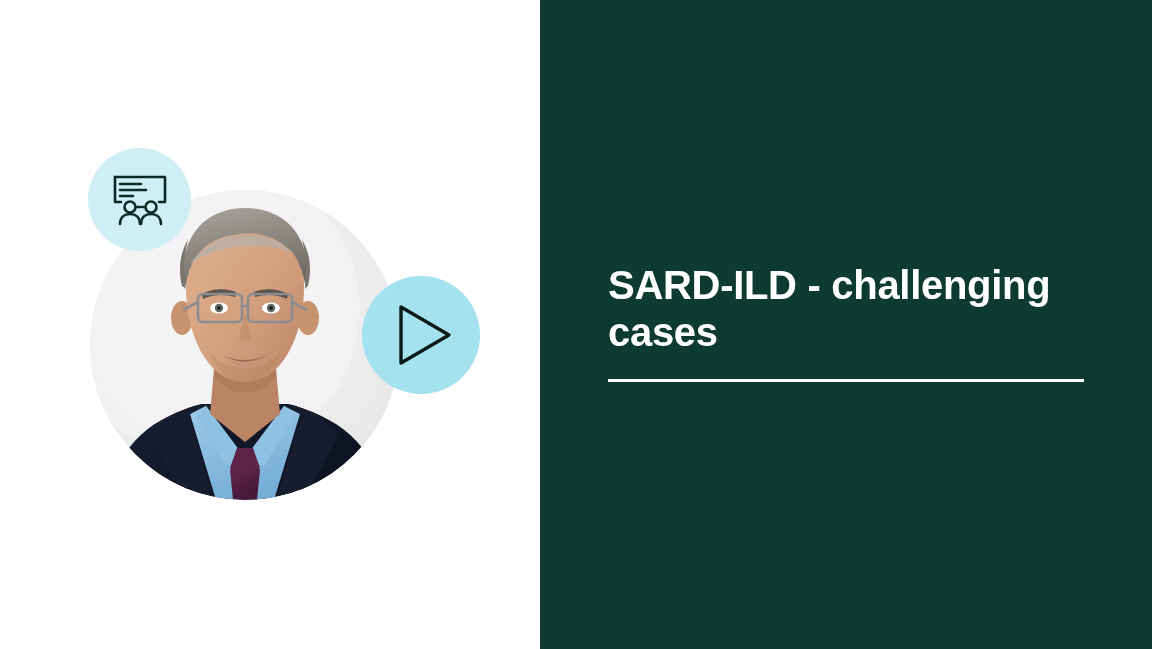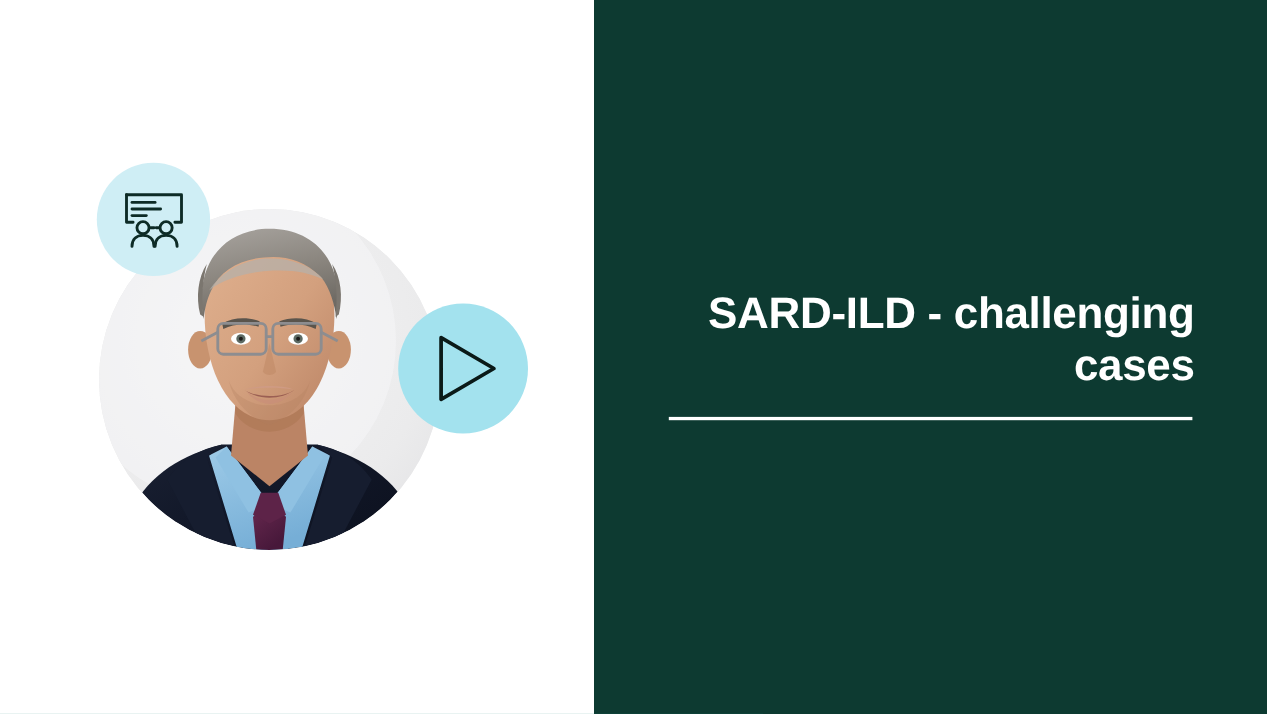--- a/index.html
+++ b/index.html
@@ -12,21 +12,20 @@
     height: 649px;
     font-family: "Liberation Sans", sans-serif;
     overflow: hidden;
   }
   .slide {
     position: relative;
     width: 1152px;
     height: 649px;
     background: #0f766e;
     overflow: hidden;
-    text-align: right;
   }
 
   
   .panel-right {
     position: absolute;
     top: 0;
     left: 540px;
     width: 612px;
     height: 649px;
     background: #0d3a31;

